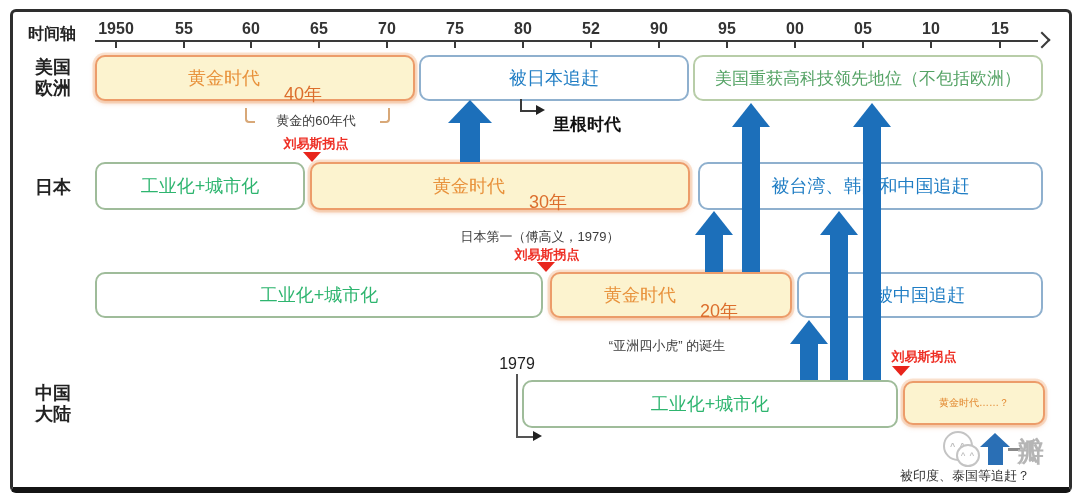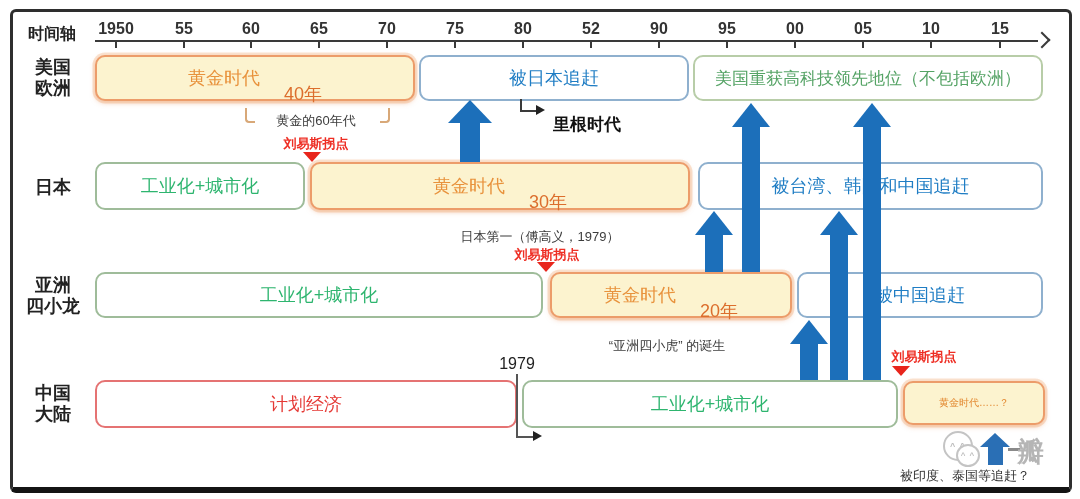--- a/index.html
+++ b/index.html
@@ -91,24 +91,20 @@
   <div class="abs tick" style="left:930px"></div>
   <div class="abs tick" style="left:999px"></div>
 
   <div class="abs row-label" style="top:57px">
     <div>美国</div>
     <div>欧洲</div>
   </div>
   <div class="abs row-label" style="top:177px">
     <div>日本</div>
   </div>
-  <div class="abs row-label" style="top:275px">
-    <div>亚洲</div>
-    <div>四小龙</div>
-  </div>
   <div class="abs row-label" style="top:383px">
     <div>中国</div>
     <div>大陆</div>
   </div>
 
   <div class="abs box box-gold" style="left:95px;top:55px;width:320px;height:46px">
     <span class="era">黄金时代</span>
     <span class="duration">40年</span>
   </div>
   <div class="abs box box-blue" style="left:419px;top:55px;width:270px;height:46px">被日本追赶</div>
@@ -121,21 +117,20 @@
   </div>
   <div class="abs box box-blue" style="left:698px;top:162px;width:345px;height:48px">被台湾、韩国和中国追赶</div>
 
   <div class="abs box box-green" style="left:95px;top:272px;width:448px;height:46px">工业化+城市化</div>
   <div class="abs box box-gold" style="left:550px;top:272px;width:242px;height:46px">
     <span class="era">黄金时代</span>
     <span class="duration">20年</span>
   </div>
   <div class="abs box box-blue" style="left:797px;top:272px;width:246px;height:46px">被中国追赶</div>
 
-  <div class="abs box box-red" style="left:95px;top:380px;width:422px;height:48px">计划经济</div>
   <div class="abs box box-green" style="left:522px;top:380px;width:376px;height:48px">工业化+城市化</div>
   <div class="abs box box-gold" style="left:903px;top:381px;width:142px;height:44px;font-size:10px">黄金时代……？</div>
 
   <div class="abs ann bracket-l" style="left:245px;top:108px"></div>
   <div class="abs ann bracket-r" style="left:380px;top:108px"></div>
   <div class="abs ann small-note" style="left:256px;top:112px;width:120px">黄金的60年代</div>
   <div class="abs ann red-note" style="left:266px;top:135px;width:100px">刘易斯拐点</div>
   <div class="abs tri-down" style="left:303px;top:152px"></div>
   <div class="abs ann elbow" style="left:520px;top:99px;width:15px;height:11px"></div>
   <div class="abs ann tri-right" style="left:536px;top:105px"></div>

